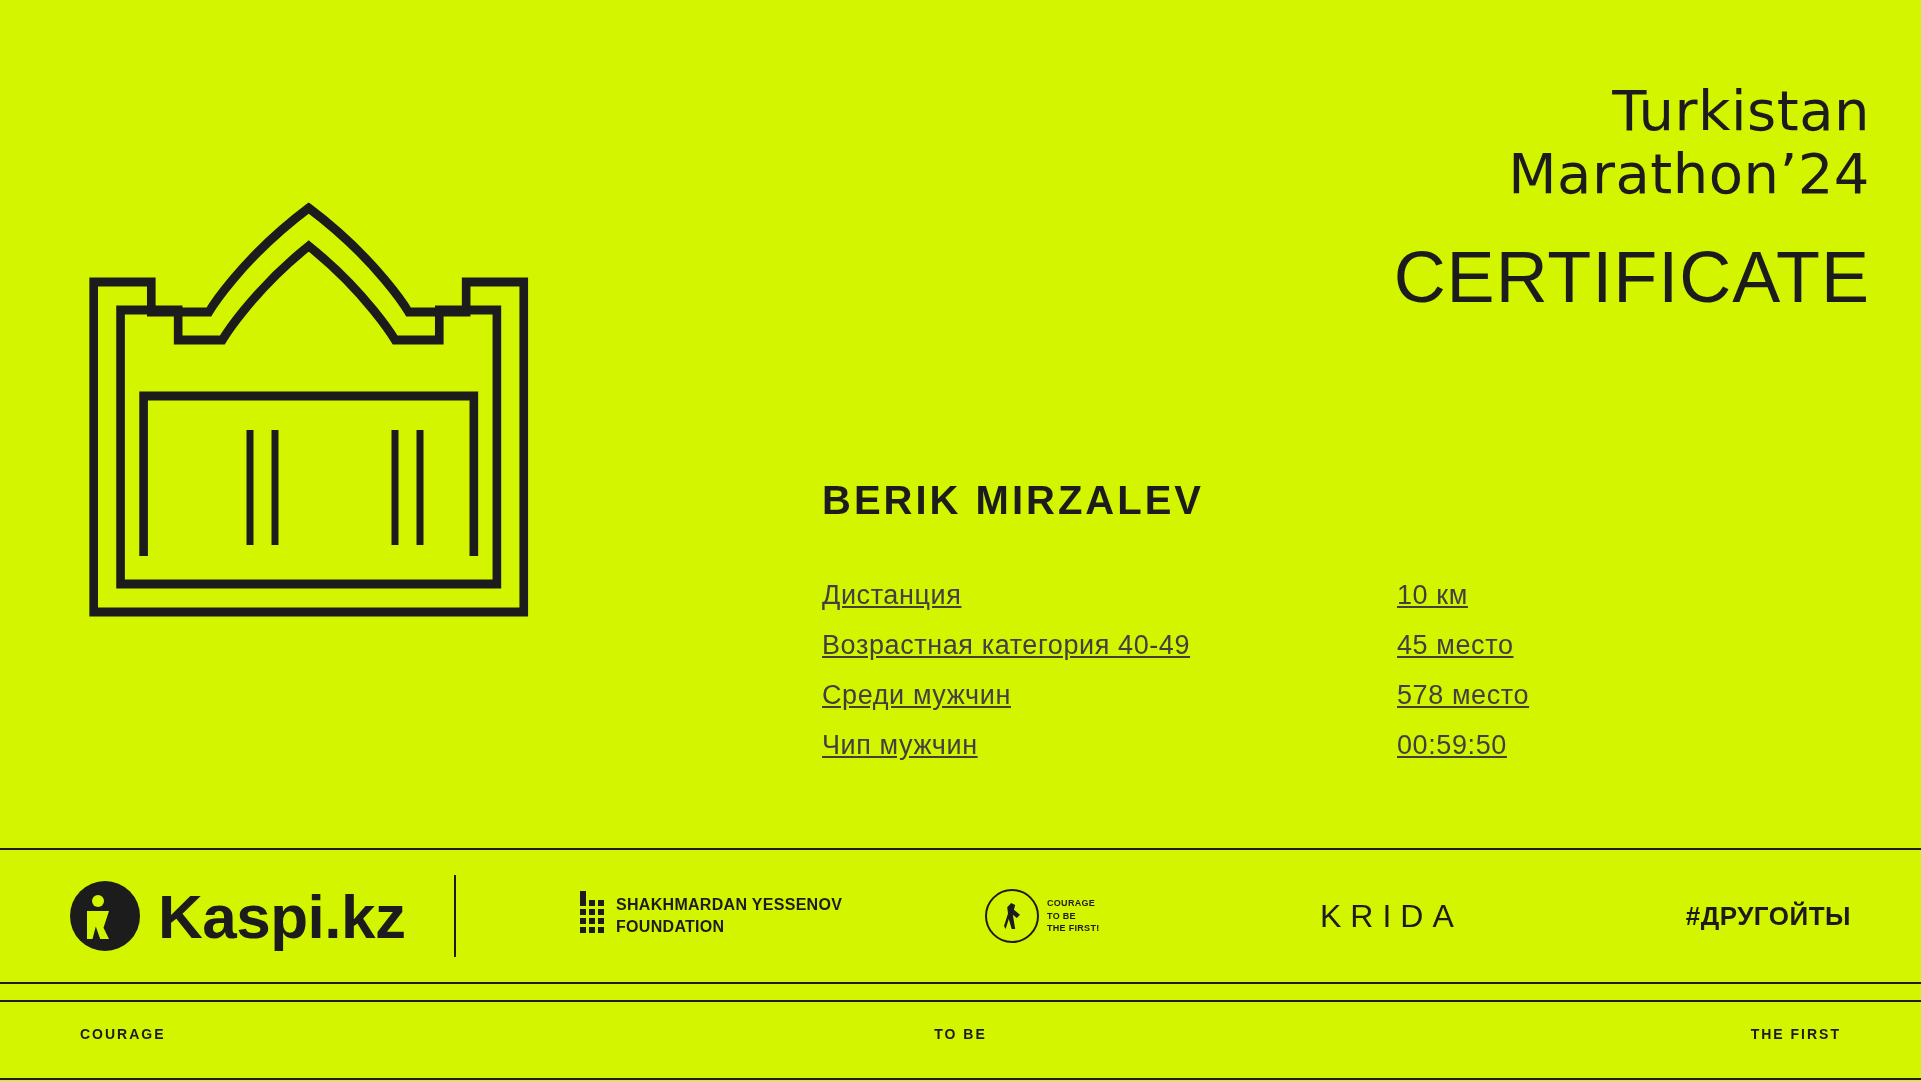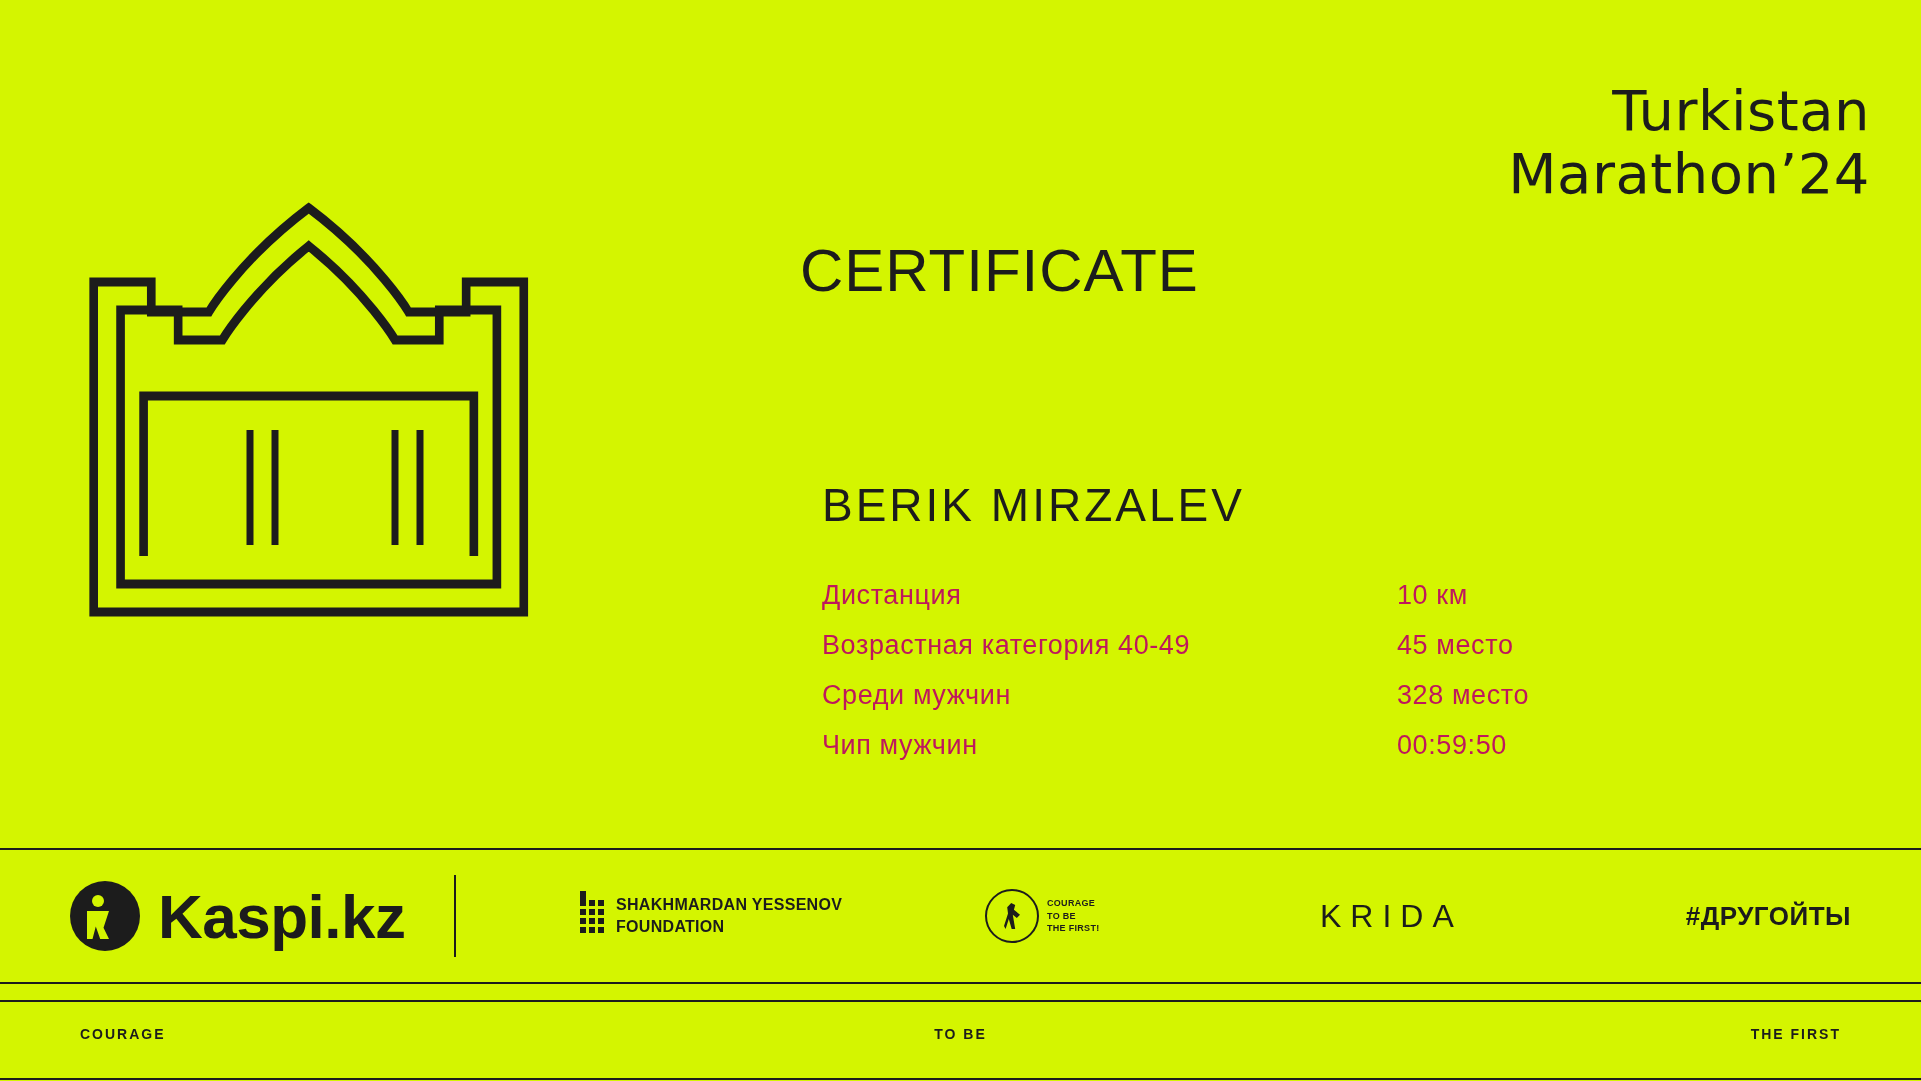--- a/index.html
+++ b/index.html
@@ -51,51 +51,52 @@
   .event-title {
     text-align: right;
     font-size: 56px;
     line-height: 1.12;
     font-weight: 400;
     letter-spacing: 0.5px;
     color: #1c1c1c;
     font-family: "DejaVu Sans", sans-serif;
   }
   .cert-word {
-    text-align: left;
-    font-size: 60px;
+    text-align: right;
+    font-size: 72px;
     letter-spacing: 1px;
     font-weight: 400;
     margin-top: 36px;
     line-height: 1;
     font-family: "Liberation Sans", sans-serif;
   }
 
   .athlete-name {
     position: absolute;
     left: 822px;
     top: 478px;
-    font-size: 46px;
-    font-weight: normal;
+    font-size: 40px;
+    font-weight: bold;
     letter-spacing: 3px;
     color: #1c1c1c;
   }
 
   .results {
     position: absolute;
     left: 822px;
     top: 570px;
     width: 800px;
   }
   .result-row {
     display: flex;
     font-size: 27px;
     line-height: 50px;
     letter-spacing: 0.6px;
-    color: #be185d;
+    color: #404040;
+    text-decoration: underline;
   }
   .result-label {
     width: 575px;
   }
   .result-value {
     flex: 1;
   }
 
   
   .sponsor-bar {
@@ -278,21 +279,21 @@
       <div class="result-row">
         <div class="result-label">Дистанция</div>
         <div class="result-value">10 км</div>
       </div>
       <div class="result-row">
         <div class="result-label">Возрастная категория 40-49</div>
         <div class="result-value">45 место</div>
       </div>
       <div class="result-row">
         <div class="result-label">Среди мужчин</div>
-        <div class="result-value">328 место</div>
+        <div class="result-value">578 место</div>
       </div>
       <div class="result-row">
       </div>
       <div class="result-row">
         <div class="result-label">Чип мужчин</div>
         <div class="result-value">00:59:50</div>
       </div>
     </div>
   </div>
 

